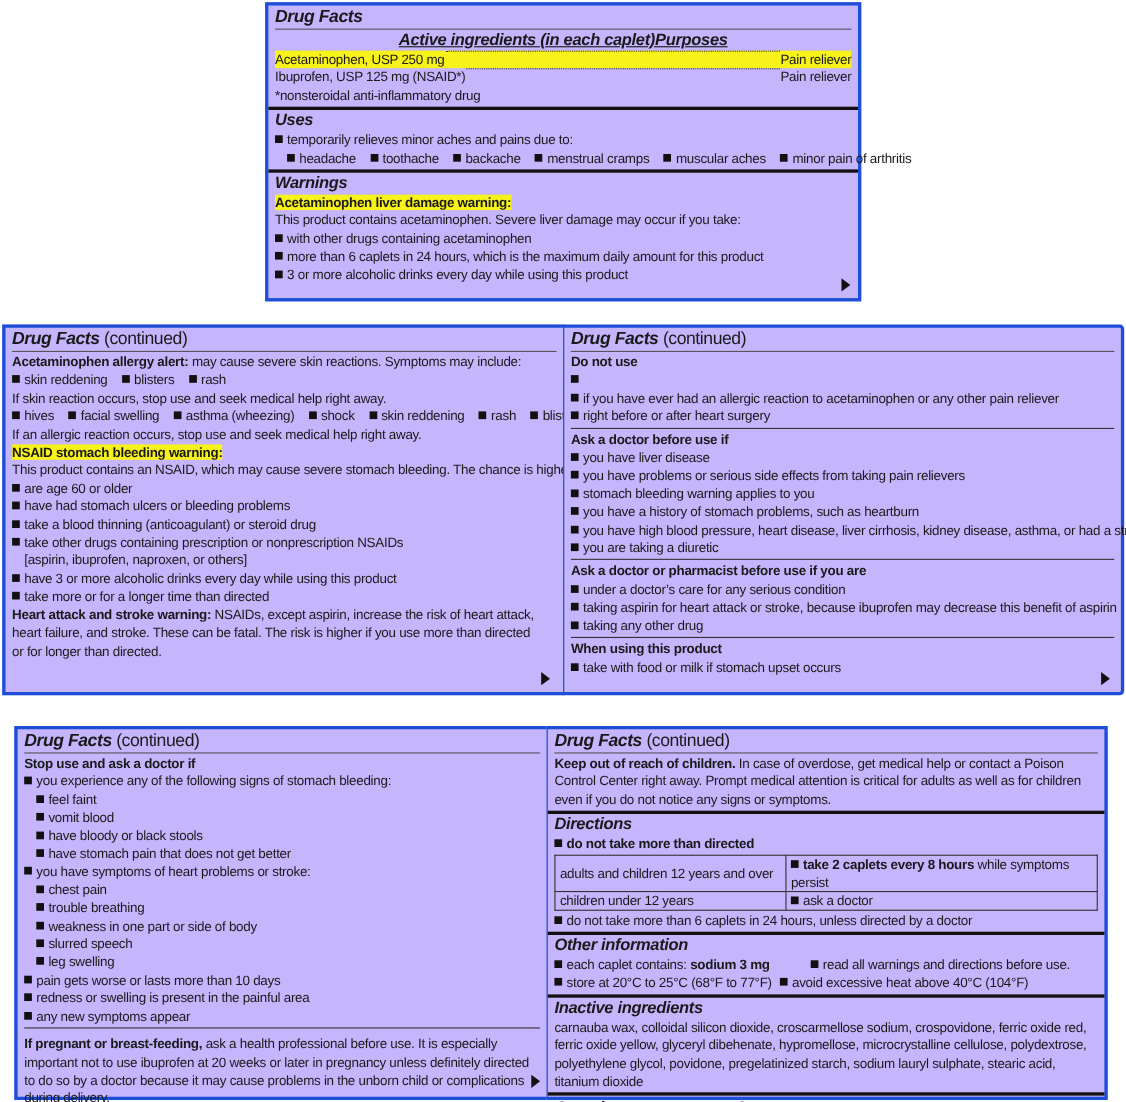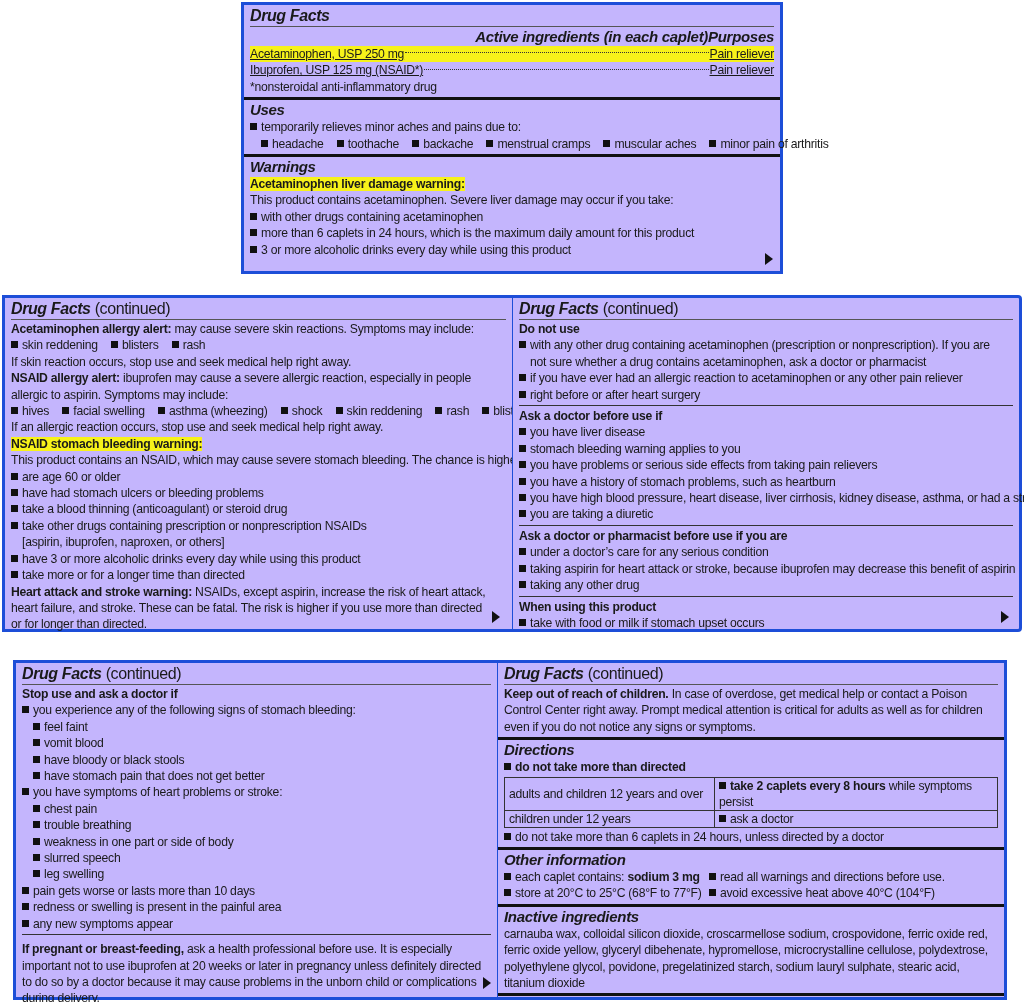--- a/index.html
+++ b/index.html
@@ -23,31 +23,31 @@
   .df-title {
     font-weight: bold; font-style: italic; font-size: 16px; line-height: 20px;
     letter-spacing: -0.4px;
   }
   .df-title .cont { font-weight: normal; font-style: normal; font-size: 16px; }
   .df-rule { border-bottom: 1.5px solid #555; margin-bottom: 1px; }
   .h-ital { font-weight: bold; font-style: italic; font-size: 15px; line-height: 18px; letter-spacing: -0.3px; }
   .h-bold { font-weight: bold; }
   .hl { background: #f7f21a; }
   .b { font-weight: bold; }
-  .row { display: flex; justify-content: flex-end; align-items: baseline; }
+  .row { display: flex; justify-content: center; align-items: baseline; text-decoration: underline; }
   .sq { display: inline-block; width: 7px; height: 7px; background: #111; margin-right: 4px; vertical-align: 1px; }
   .li { padding-left: 11px; text-indent: -11px; }
   .li2 { padding-left: 22px; text-indent: -11px; }
   .inline-list span.it { margin-right: 10px; white-space: nowrap; }
   .arrow {
     position: absolute; width: 0; height: 0;
     border-top: 6px solid transparent; border-bottom: 6px solid transparent;
     border-left: 8px solid #111;
   }
-  .dotrow { display: flex; align-items: center; text-decoration: underline; }
+  .dotrow { display: flex; align-items: flex-start; }
   .dotrow .lead { flex: 1; border-bottom: 1.5px dotted #333; margin: 0 1px 3px 1px; }
   table.dir { border-collapse: collapse; width: 100%; margin: 1px 0; padding-left: 40px; }
   table.dir td { border: 1px solid #333; padding: 0 4px; font-size: 12.2px; line-height: 16px; }
   .two-col { display: flex; }
   .two-col > div { white-space: nowrap; }
 </style>
 </head>
 <body>
 
 <div class="panel" style="left:241px; top:2px; width:542px; height:272px;">
@@ -97,21 +97,20 @@
     <div class="df-title df-rule">
       <span>Drug Facts</span> <span class="cont">(continued)</span>
     </div>
     <div><span class="b">Acetaminophen allergy alert:</span><span> may cause severe skin reactions. Symptoms may include:</span></div>
     <div class="inline-list">
       <span class="it"><span class="sq"></span><span>skin reddening</span></span>
       <span class="it"><span class="sq"></span><span>blisters</span></span>
       <span class="it"><span class="sq"></span><span>rash</span></span>
     </div>
     <div>If skin reaction occurs, stop use and seek medical help right away.</div>
-    <div><span class="b">NSAID allergy alert:</span><span> ibuprofen may cause a severe allergic reaction, especially in people allergic to aspirin. Symptoms may include:</span></div>
     <div class="inline-list" style="white-space:nowrap;">
       <span class="it"><span class="sq"></span><span>hives</span></span>
       <span class="it"><span class="sq"></span><span>facial swelling</span></span>
       <span class="it"><span class="sq"></span><span>asthma (wheezing)</span></span>
       <span class="it"><span class="sq"></span><span>shock</span></span>
       <span class="it"><span class="sq"></span><span>skin reddening</span></span>
       <span class="it"><span class="sq"></span><span>rash</span></span>
       <span class="it" style="margin-right:0"><span class="sq"></span><span>blisters</span></span>
     </div>
     <div>If an allergic reaction occurs, stop use and seek medical help right away.</div>
@@ -127,28 +126,28 @@
   </div>
   <div class="arrow" style="right:12px; bottom:6px;"></div>
 </div>
 
 <div class="panel" style="left:512px; top:295px; width:510px; height:337px; border-left-width:1.5px; border-radius:0 4px 4px 0;">
   <div class="sec">
     <div class="df-title df-rule">
       <span>Drug Facts</span> <span class="cont">(continued)</span>
     </div>
     <div class="h-bold">Do not use</div>
-    <div class="li" style="padding-right:20px;"><span class="sq"></span><span>with any other drug containing acetaminophen (prescription or nonprescription). If you are not sure whether a drug contains acetaminophen, ask a doctor or pharmacist</span></div>
+    <div class="li" style="padding-right:20px;"><span class="sq"></span></div>
     <div class="li"><span class="sq"></span><span>if you have ever had an allergic reaction to acetaminophen or any other pain reliever</span></div>
     <div class="li"><span class="sq"></span><span>right before or after heart surgery</span></div>
     <div class="subsec">
       <div class="h-bold">Ask a doctor before use if</div>
       <div class="li"><span class="sq"></span><span>you have liver disease</span></div>
+      <div class="li"><span class="sq"></span><span>you have problems or serious side effects from taking pain relievers</span></div>
       <div class="li"><span class="sq"></span><span>stomach bleeding warning applies to you</span></div>
-      <div class="li"><span class="sq"></span><span>you have problems or serious side effects from taking pain relievers</span></div>
       <div class="li"><span class="sq"></span><span>you have a history of stomach problems, such as heartburn</span></div>
       <div class="li" style="white-space:nowrap;"><span class="sq"></span><span>you have high blood pressure, heart disease, liver cirrhosis, kidney disease, asthma, or had a stroke</span></div>
       <div class="li"><span class="sq"></span><span>you are taking a diuretic</span></div>
     </div>
     <div class="subsec">
       <div class="h-bold">Ask a doctor or pharmacist before use if you are</div>
       <div class="li"><span class="sq"></span><span>under a doctor’s care for any serious condition</span></div>
       <div class="li" style="white-space:nowrap;"><span class="sq"></span><span>taking aspirin for heart attack or stroke, because ibuprofen may decrease this benefit of aspirin</span></div>
       <div class="li"><span class="sq"></span><span>taking any other drug</span></div>
     </div>
@@ -207,21 +206,21 @@
         <td>children under 12 years</td>
         <td><span class="sq"></span><span>ask a doctor</span></td>
       </tr>
     </tbody>
       </table>
     <div class="li"><span class="sq"></span><span>do not take more than 6 caplets in 24 hours, unless directed by a doctor</span></div>
   </div>
   <div class="sec">
     <div class="h-ital">Other information</div>
     <div class="two-col">
-      <div style="width:205px;"><span class="sq"></span><span>each caplet contains: </span><span class="b">sodium 3 mg</span></div>
+      <div style="width:233px;"><span class="sq"></span><span>each caplet contains: </span><span class="b">sodium 3 mg</span></div>
       <div><span class="sq"></span><span>read all warnings and directions before use.</span></div>
     </div>
     <div class="two-col">
       <div style="width:205px;"><span class="sq"></span><span>store at 20°C to 25°C (68°F to 77°F)</span></div>
       <div><span class="sq"></span><span>avoid excessive heat above 40°C (104°F)</span></div>
     </div>
   </div>
   <div class="sec">
     <div class="h-ital">Inactive ingredients</div>
     <div>carnauba wax, colloidal silicon dioxide, croscarmellose sodium, crospovidone, ferric oxide red, ferric oxide yellow, glyceryl dibehenate, hypromellose, microcrystalline cellulose, polydextrose, polyethylene glycol, povidone, pregelatinized starch, sodium lauryl sulphate, stearic acid, titanium dioxide</div>

